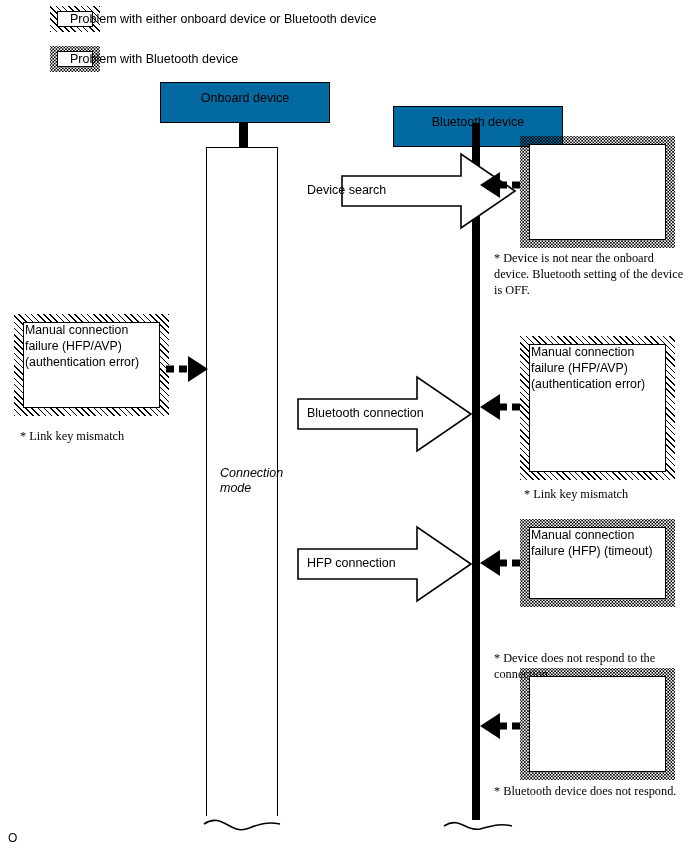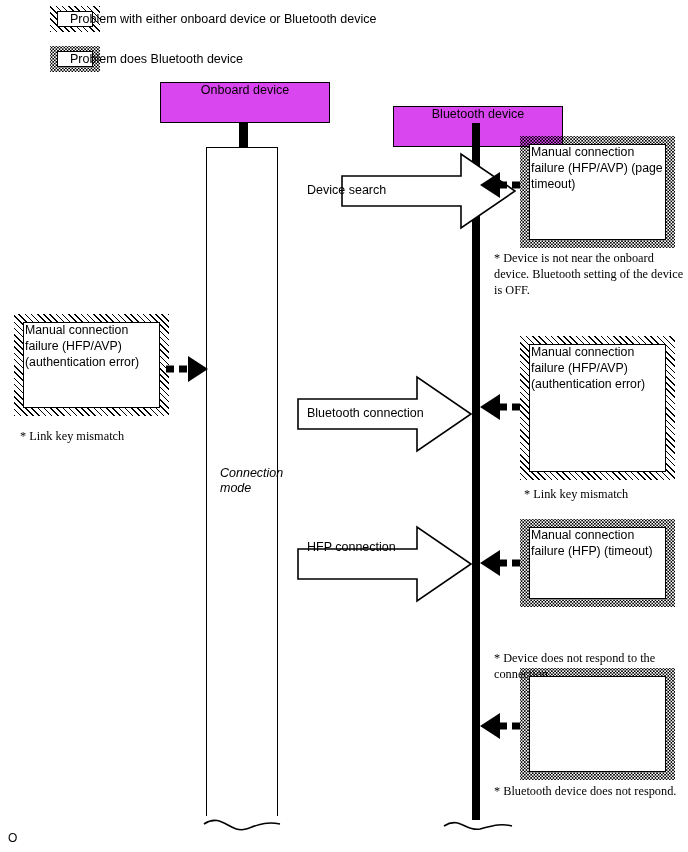--- a/index.html
+++ b/index.html
@@ -49,24 +49,25 @@
       radial-gradient(#000000 42%, transparent 44%),
       radial-gradient(#000000 42%, transparent 44%);
     background-size: 3.2px 3.2px, 3.2px 3.2px;
     background-position: 0 0, 1.6px 1.6px;
   }
 
   
   .header-box {
     position: absolute;
     border: 1.6px solid #000000;
-    background: #d946ef;
+    background: #0369a1;
     box-sizing: border-box;
     font-size: 12.5px;
     text-align: center;
+    padding-top: 8px;
   }
 
   
   .stub {
     position: absolute;
     background: #000000;
   }
 
   
   .onboard-bar {
@@ -129,21 +130,21 @@
 <body>
 
 <div class="legend-swatch hatch-band" style="left:50px; top:6px;">
   <div class="inner"></div>
 </div>
 <div class="legend-label" style="left:70px; top:12px;">Problem with either onboard device or Bluetooth device</div>
 
 <div class="legend-swatch dot-band" style="left:50px; top:46px;">
   <div class="inner"></div>
 </div>
-<div class="legend-label" style="left:70px; top:52px;">Problem does Bluetooth device</div>
+<div class="legend-label" style="left:70px; top:52px;">Problem with Bluetooth device</div>
 
 <div class="header-box" style="left:160px; top:82px; width:170px; height:41px;">Onboard device</div>
 <div class="stub" style="left:239px; top:123px; width:9px; height:25px;"></div>
 
 <div class="header-box" style="left:393px; top:82px; width:170px; height:41px;margin-top:24px;">Bluetooth device</div>
 
 <div class="onboard-bar" style="left:206px; top:147px; width:72px; height:678px;"></div>
 <div class="onboard-label" style="left:220px; top:466px; width:64px;font-style:italic;">Connection<br>mode</div>
 
 <svg class="abs" style="left:196px; top:800px;" width="92" height="46">
@@ -168,37 +169,36 @@
   <svg width="176" height="78">
     <path d="M1,24 L120,24 L120,2 L174,39 L120,76 L120,54 L1,54 Z" fill="#ffffff" stroke="#000000" stroke-width="1.6" stroke-linejoin="miter"></path>
   </svg>
   <div class="lbl" style="left:10px; top:31px;">Bluetooth connection</div>
 </div>
 
 <div class="block-arrow" style="left:297px; top:525px; width:176px; height:78px;">
   <svg width="176" height="78">
     <path d="M1,24 L120,24 L120,2 L174,39 L120,76 L120,54 L1,54 Z" fill="#ffffff" stroke="#000000" stroke-width="1.6" stroke-linejoin="miter"></path>
   </svg>
-  <div class="lbl" style="left:10px; top:15px;text-align:right;">HFP connection</div>
+  <div class="lbl" style="left:10px; top:31px;text-align:right;">HFP connection</div>
 </div>
 
 <div class="note-box hatch-band" style="left:14px; top:314px; width:155px; height:102px;">
   <div class="inner"></div>
   <div class="txt">Manual connection failure (HFP/AVP) (authentication error)</div>
 </div>
 <div class="star-note" style="left:20px; top:428px; width:160px;">* Link key mismatch</div>
 
 <svg class="abs" style="left:166px; top:352px;" width="46" height="34">
   <line x1="0" y1="17" x2="22" y2="17" stroke="#000000" stroke-width="7" stroke-dasharray="8,5"></line>
   <path d="M22,4 L42,17 L22,30 Z" fill="#000000"></path>
 </svg>
 
 <div class="note-box dot-band" style="left:520px; top:136px; width:155px; height:112px;">
   <div class="inner"></div>
-  <div class="txt">Manual connection failure (HFP/AVP) (page timeout)</div>
 </div>
 <div class="star-note" style="left:494px; top:250px; width:190px;">* Device is not near the onboard device. Bluetooth setting of the device is OFF.</div>
 <svg class="abs" style="left:476px; top:168px;" width="46" height="34">
   <line x1="44" y1="17" x2="22" y2="17" stroke="#000000" stroke-width="7" stroke-dasharray="8,5"></line>
   <path d="M24,4 L4,17 L24,30 Z" fill="#000000"></path>
 </svg>
 
 <div class="note-box hatch-band" style="left:520px; top:336px; width:155px; height:144px;">
   <div class="inner"></div>
   <div class="txt">Manual connection failure (HFP/AVP) (authentication error)</div>

